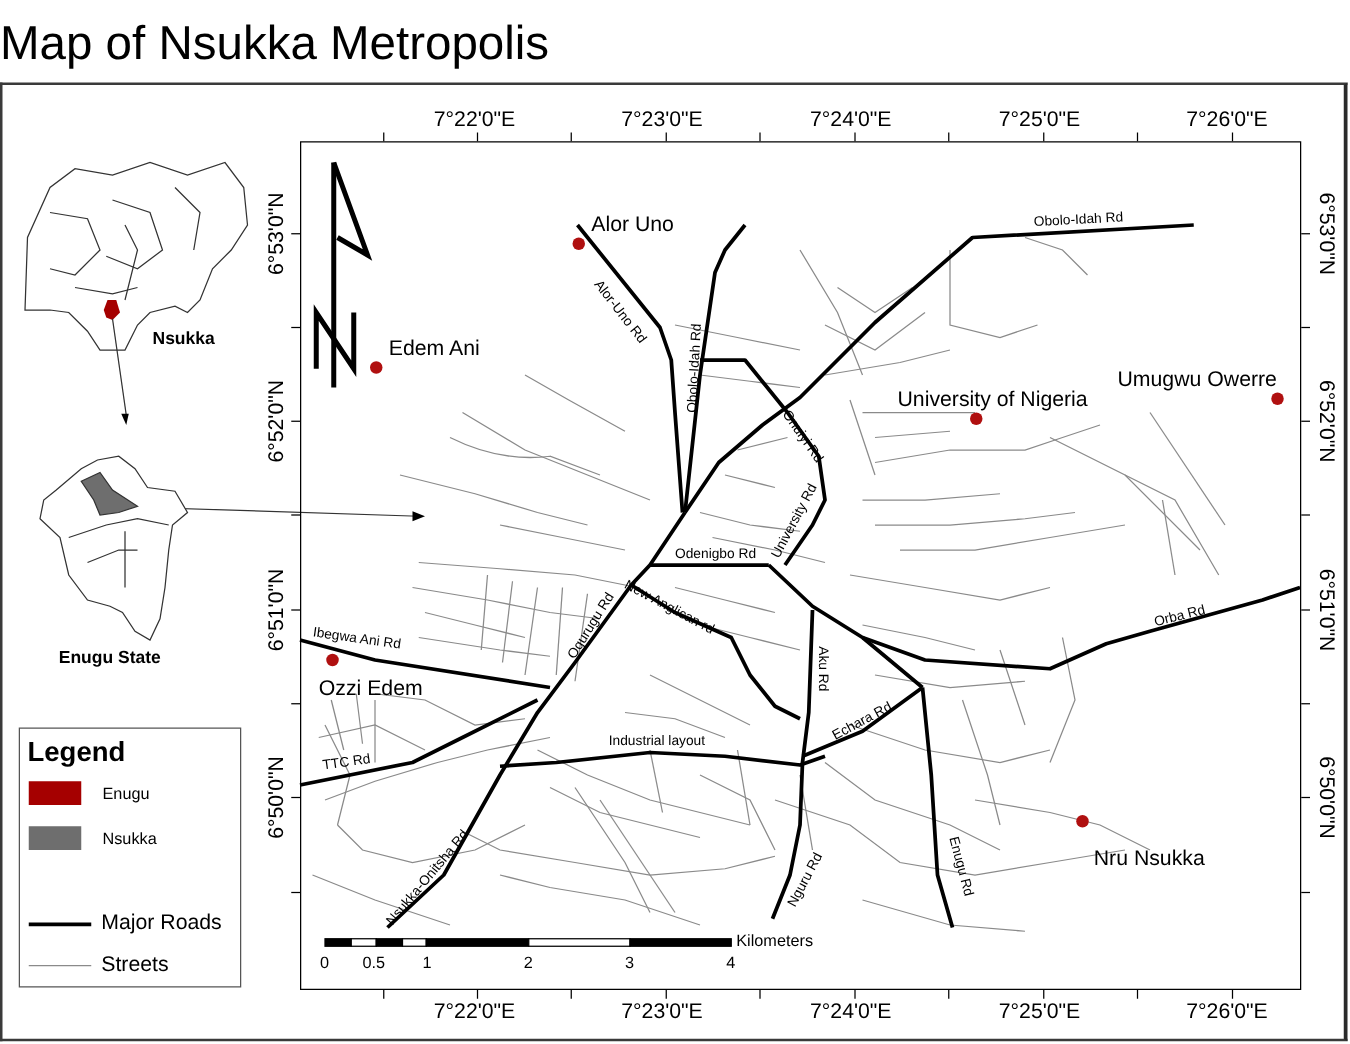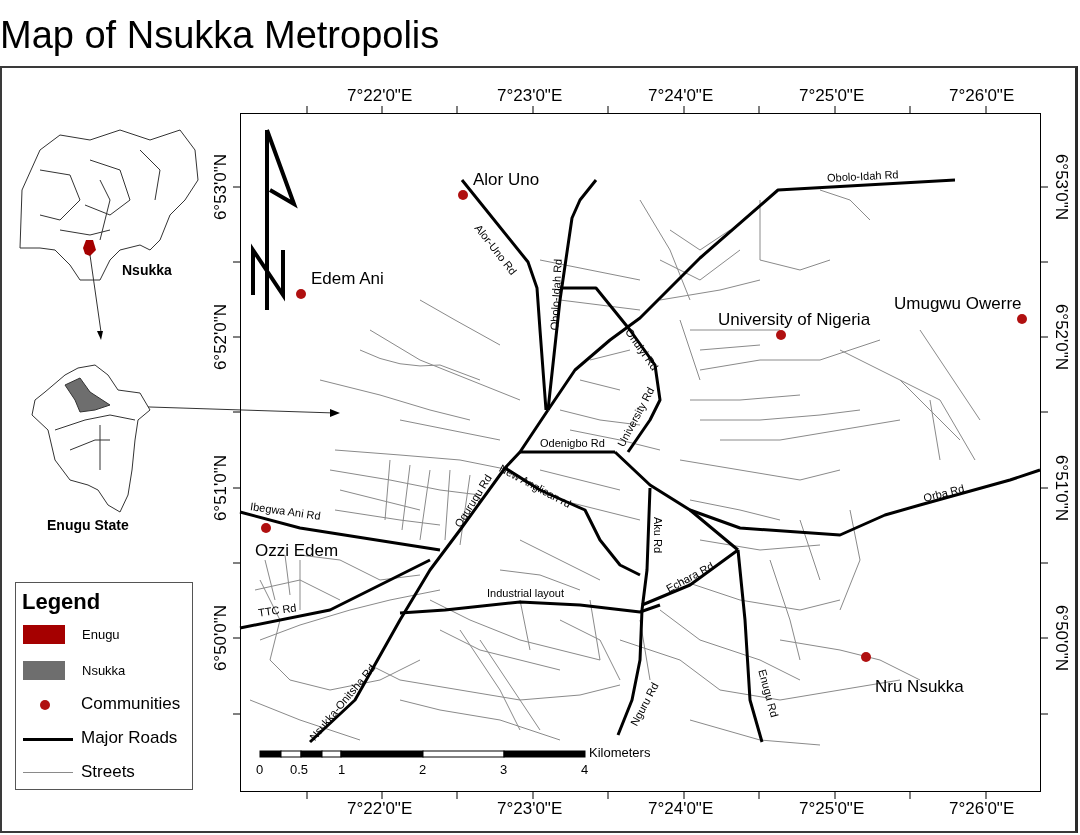--- a/index.html
+++ b/index.html
@@ -290,24 +290,20 @@
 <div class="legend">
   <div class="legend-title">Legend</div>
   <div class="legend-row" style="top:40px;">
     <div class="legend-swatch" style="top:2px;background:#a50000;"></div>
     <div class="legend-label small" style="top:4px;">Enugu</div>
   </div>
   <div class="legend-row" style="top:77px;">
     <div class="legend-swatch" style="top:1px;background:#6e6e6e;"></div>
     <div class="legend-label small" style="top:3px;">Nsukka</div>
   </div>
-  <div class="legend-row" style="top:110px;">
-    <div style="position:absolute;left:24px;top:7px;width:10px;height:10px;border-radius:50%;background:#b01010;"></div>
-    <div class="legend-label" style="left:65px;top:1px;">Communities</div>
-  </div>
   <div class="legend-row" style="top:178px;">
     <div style="position:absolute;left:7px;top:11px;width:50px;height:1px;background:#8a8a8a;"></div>
     <div class="legend-label" style="left:65px;top:1px;">Streets</div>
   </div>
   <div class="legend-row" style="top:144px;">
     <div style="position:absolute;left:7px;top:11px;width:50px;height:3px;background:#000;"></div>
     <div class="legend-label" style="left:65px;top:1px;">Major Roads</div>
   </div>
 </div>
 

